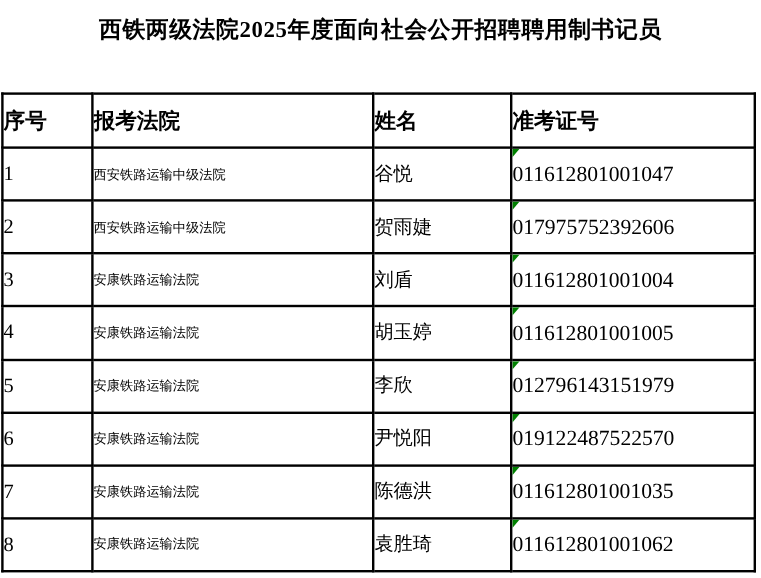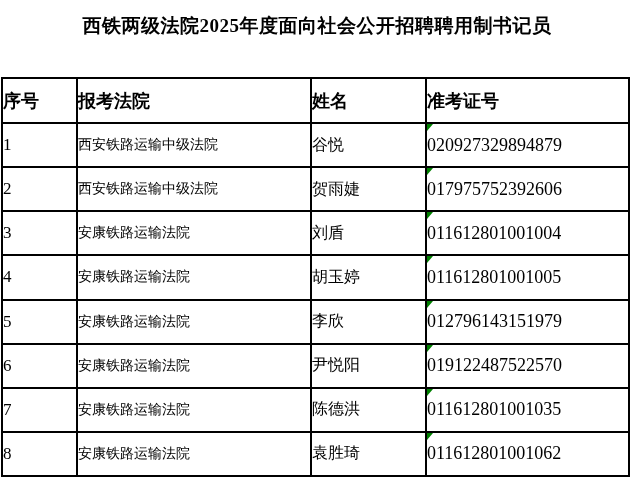--- a/index.html
+++ b/index.html
@@ -47,21 +47,21 @@
     white-space: nowrap;
   }
   table.roster thead tr {
     height: 45px;
   }
   table.roster th {
     font-weight: bold;
     font-size: 18px;
   }
   td.cell-serial   { font-size: 17px; }
-  td.cell-court    { font-size: 14px; margin-left: 26px; }
+  td.cell-court    { font-size: 11px; margin-left: 26px; }
   td.cell-name     { font-size: 16px; }
   td.cell-ticket   {
     font-size: 18px;
     position: relative;
   }
   .flag-triangle {
     position: absolute;
     top: 0;
     left: 0;
     width: 0;
@@ -93,21 +93,21 @@
         <th>报考法院</th>
         <th>姓名</th>
         <th>准考证号</th>
       </tr>
     </thead>
     <tbody id="table-body">
         <tr>
           <td class="cell-serial">1</td>
           <td class="cell-court">西安铁路运输中级法院</td>
           <td class="cell-name">谷悦</td>
-          <td class="cell-ticket"><span class="flag-triangle"></span><span>020927329894879</span></td>
+          <td class="cell-ticket"><span class="flag-triangle"></span><span>011612801001047</span></td>
         </tr>
         <tr>
           <td class="cell-serial">2</td>
           <td class="cell-court">西安铁路运输中级法院</td>
           <td class="cell-name">贺雨婕</td>
           <td class="cell-ticket"><span class="flag-triangle"></span><span>017975752392606</span></td>
         </tr>
         <tr>
           <td class="cell-serial">3</td>
           <td class="cell-court">安康铁路运输法院</td>

